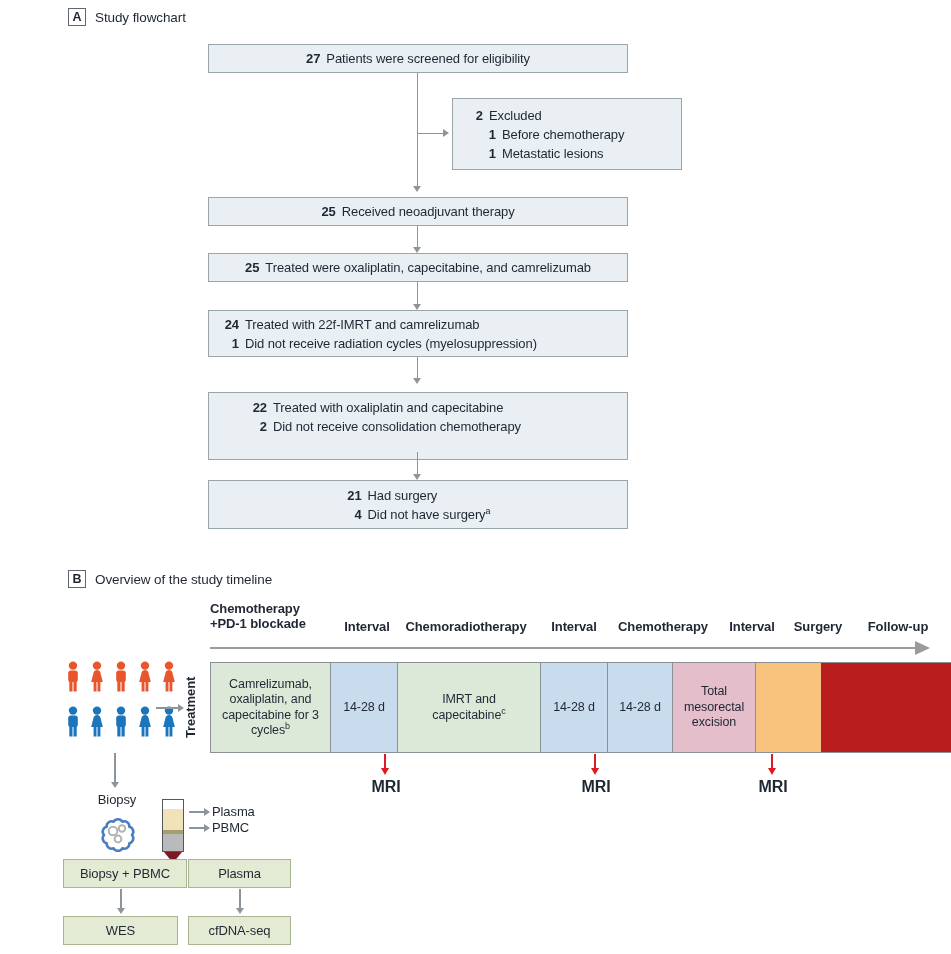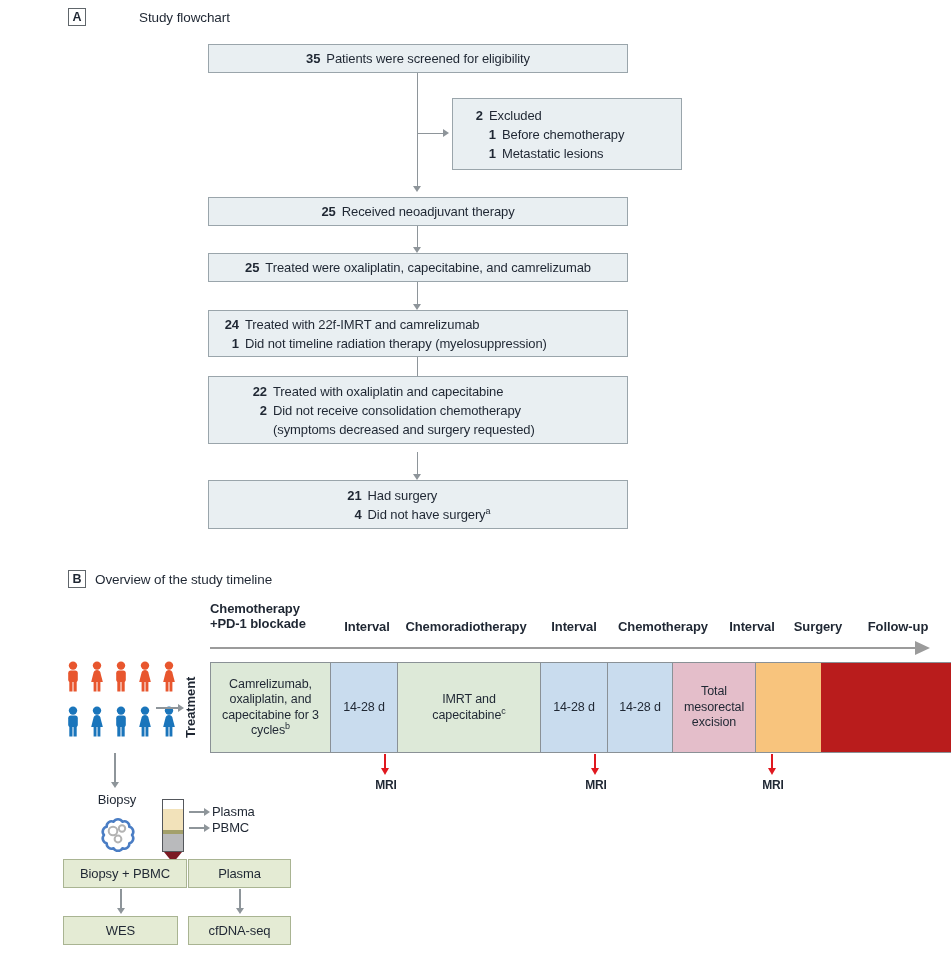--- a/index.html
+++ b/index.html
@@ -47,42 +47,42 @@
   .seg-pink{background:#e4beca;}
   .seg-orange{background:#f8c47d;}
   .treatment{
     position:absolute;left:180px;top:662px;height:91px;width:20px;
     display:flex;align-items:center;justify-content:center;
     font-weight:bold;font-size:13px;
     writing-mode:vertical-rl;transform:rotate(180deg);color:#1f2733;
   }
   .redline{position:absolute;width:2px;background:#e0181f;}
   .red-ah{position:absolute;width:0;height:0;border-left:4.5px solid transparent;border-right:4.5px solid transparent;border-top:7px solid #e0181f;}
-  .mri{position:absolute;transform:translateX(-50%);font-size:12px;font-weight:bold;color:#1f2733;}
+  .mri{position:absolute;transform:translateX(-50%);font-size:16px;font-weight:bold;color:#1f2733;}
   .smalllabel{position:absolute;font-size:13px;color:#1f2733;}
   .greenbox{
     position:absolute;background:#e4ebd4;border:1px solid #a9b492;height:29px;
     display:flex;align-items:center;justify-content:center;font-size:13px;box-sizing:border-box;color:#1f2733;
   }
   
   .tube{position:absolute;left:162px;top:799px;width:22px;}
   .tbody{border:1.5px solid #54575c;box-sizing:border-box;}
   .tseg{width:100%;}
   .ttip{width:0;height:0;border-left:9.5px solid transparent;border-right:9.5px solid transparent;border-top:11px solid #7b1a24;margin:0 auto;}
 </style>
 </head>
 <body>
 
 <div id="fig">
 
   <div class="plabel" style="left:68px;top:8px;">A</div>
-  <div class="ptitle" style="left:95px;top:10px;margin-left:44px;">Study flowchart</div>
+  <div class="ptitle" style="left:95px;top:10px;">Study flowchart</div>
 
   <div class="flowbox fb-center" style="left:208px;top:44px;width:420px;height:29px;">
-    <span class="num">35</span>
+    <span class="num">27</span>
       <span>Patients were screened for eligibility</span>
   </div>
 
   <div class="vline" style="left:417px;top:73px;height:113px;"></div>
   <div class="ah-down" style="left:413px;top:186px;"></div>
 
   <div class="hline" style="left:417px;top:133px;width:26px;"></div>
   <div class="ah-right" style="left:443px;top:129px;"></div>
 
   <div class="flowbox" style="left:452px;top:98px;width:230px;height:72px;padding:7px 10px 0 22px;">
@@ -114,38 +114,34 @@
   <div class="vline" style="left:417px;top:282px;height:22px;"></div>
   <div class="ah-down" style="left:413px;top:304px;"></div>
 
   <div class="flowbox" style="left:208px;top:310px;width:420px;height:47px;padding:4px 8px 0 14px;">
     <div class="frow">
       <span class="ncol w2">24</span>
       <span>Treated with 22f-IMRT and camrelizumab</span>
     </div>
     <div class="frow">
       <span class="ncol w2">1</span>
-      <span>Did not timeline radiation therapy (myelosuppression)</span>
+      <span>Did not receive radiation cycles (myelosuppression)</span>
     </div>
   </div>
   <div class="vline" style="left:417px;top:357px;height:21px;"></div>
   <div class="ah-down" style="left:413px;top:378px;"></div>
 
-  <div class="flowbox" style="left:208px;top:376px;width:420px;height:68px;padding:5px 8px 0 42px;">
+  <div class="flowbox" style="left:208px;top:392px;width:420px;height:68px;padding:5px 8px 0 42px;">
     <div class="frow">
       <span class="ncol w2">22</span>
       <span>Treated with oxaliplatin and capecitabine</span>
     </div>
     <div class="frow">
       <span class="ncol w2">2</span>
       <span>Did not receive consolidation chemotherapy</span>
-    </div>
-    <div class="frow">
-      <span class="ncol w2"></span>
-      <span>(symptoms decreased and surgery requested)</span>
     </div>
   </div>
   <div class="vline" style="left:417px;top:452px;height:22px;"></div>
   <div class="ah-down" style="left:413px;top:474px;"></div>
 
   <div class="flowbox" style="left:208px;top:480px;width:420px;height:49px;padding-top:5px;text-align:center;">
     <div class="cwrap">
       <div class="frow">
         <span class="ncol w2">21</span>
         <span>Had surgery</span>

